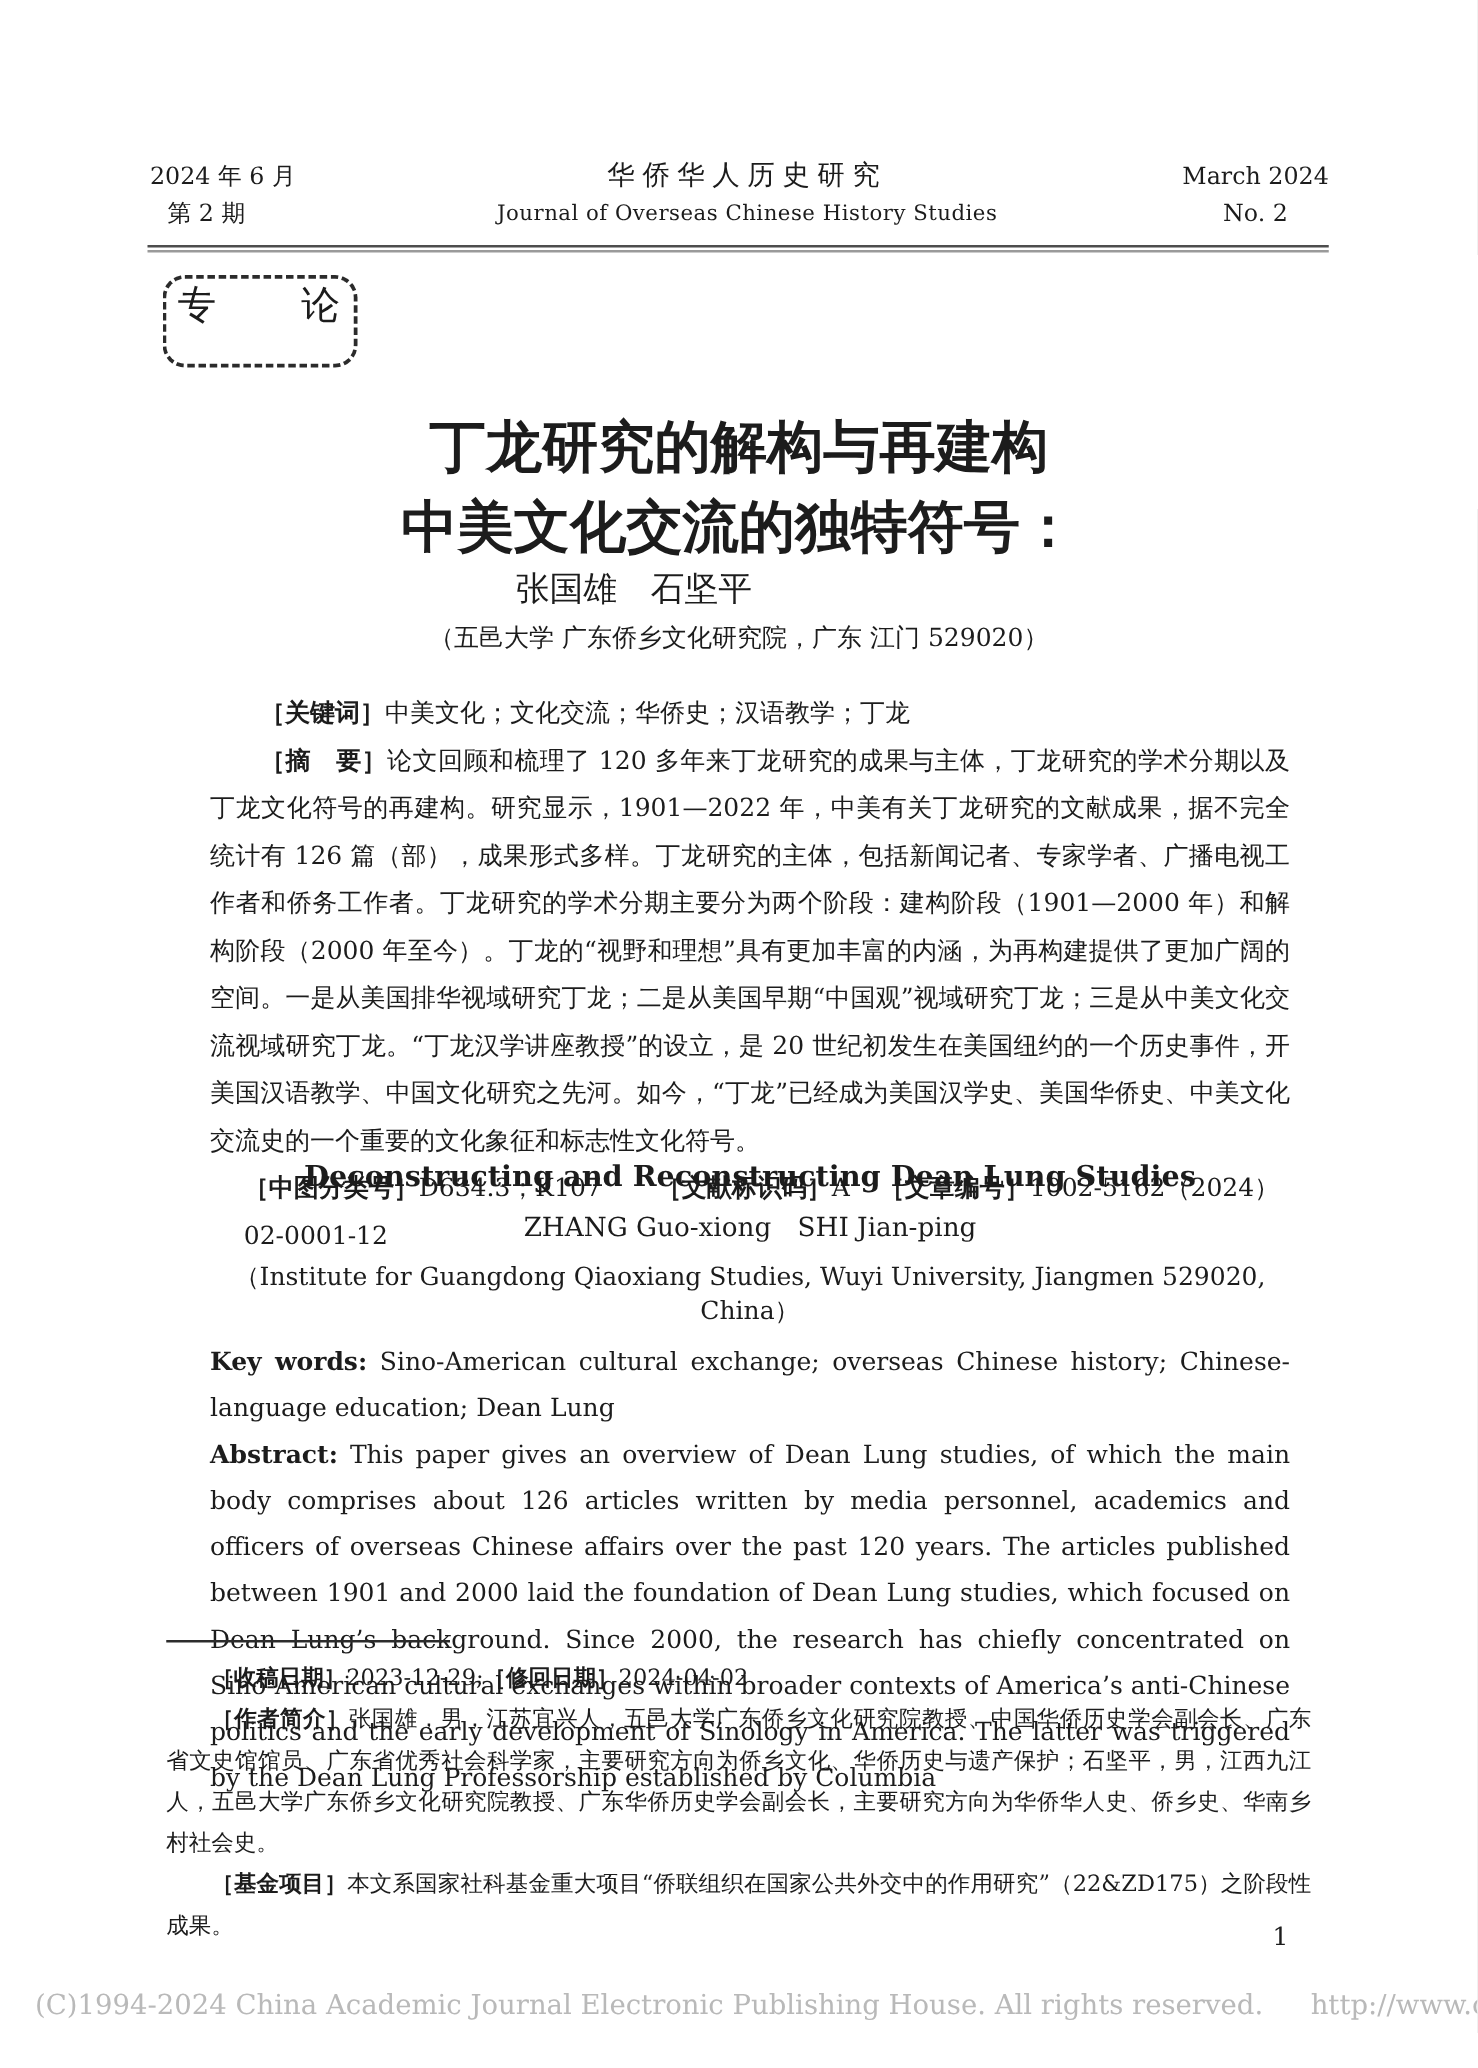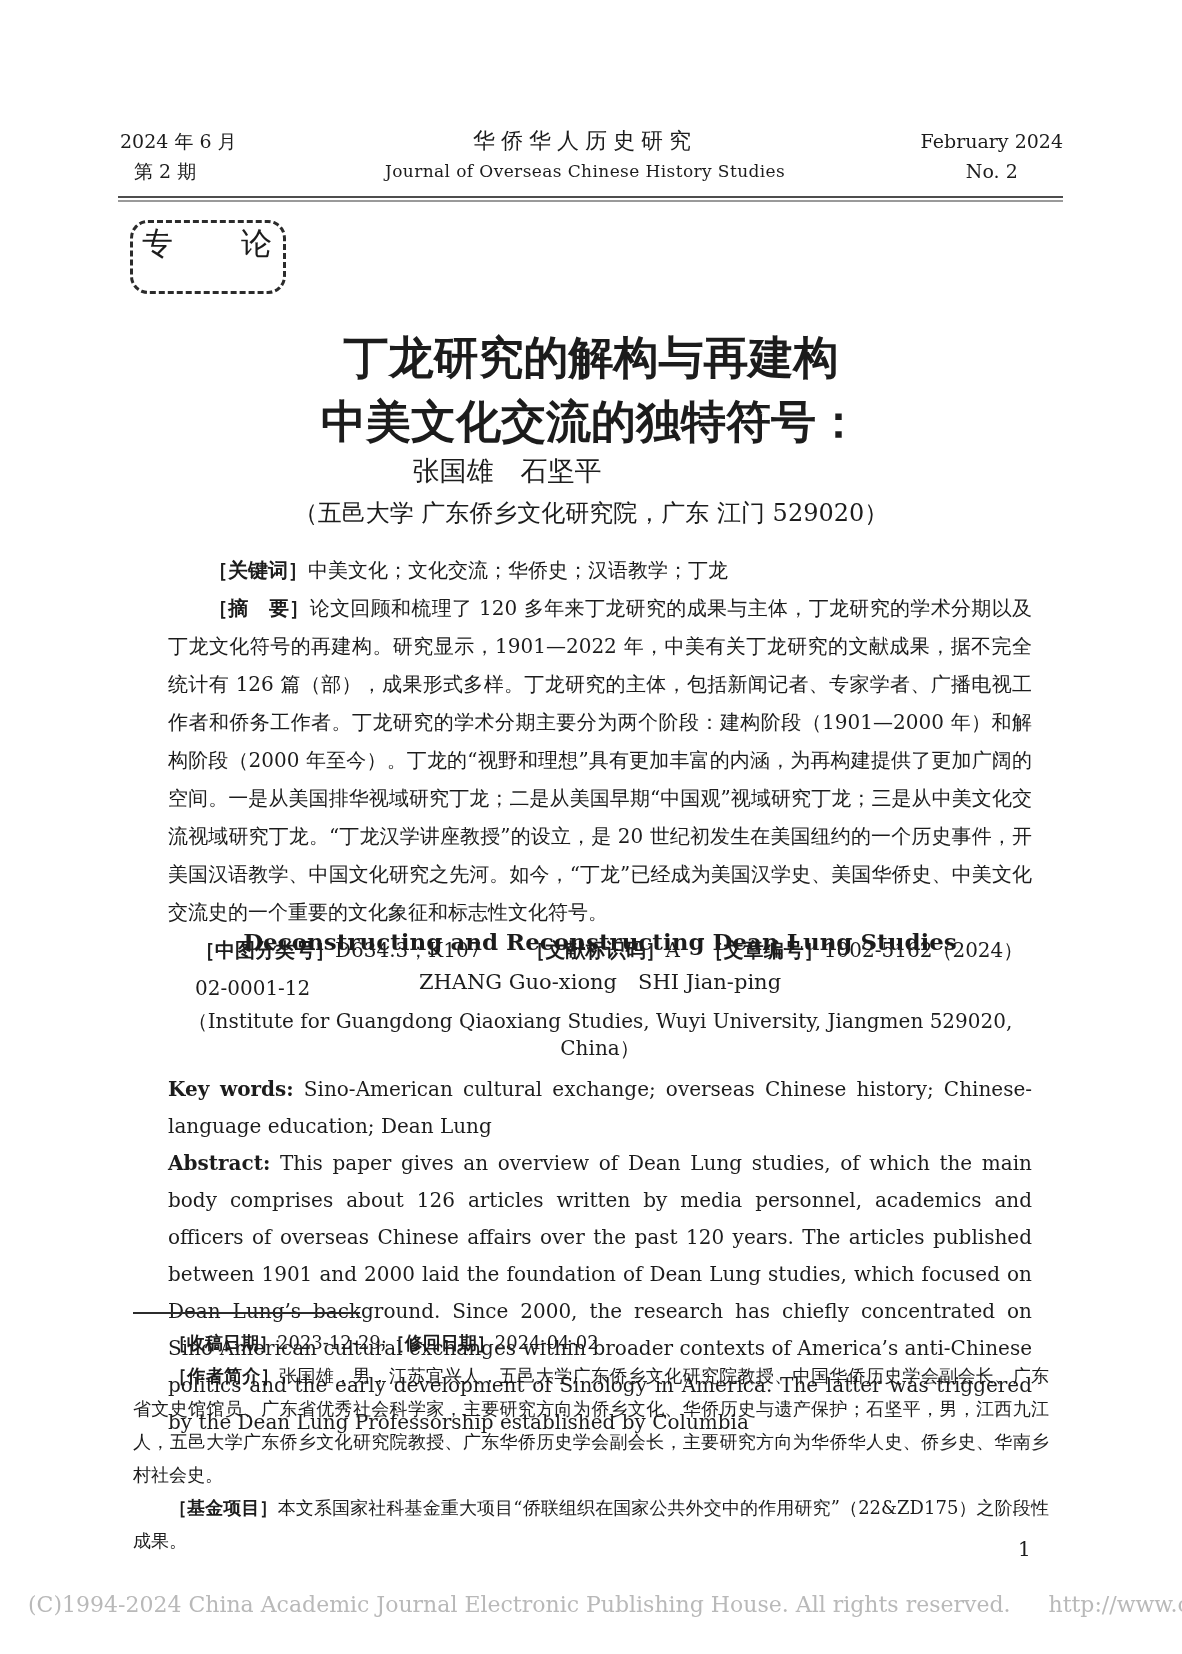--- a/index.html
+++ b/index.html
@@ -24,21 +24,21 @@
   .badge{position:absolute; top:220px; left:130px; width:150px; height:68px;
     border:3px dashed #2b2b2b; border-radius:18px;
     display:flex; align-items:flex-start; justify-content:center;
     font-size:31px; letter-spacing:2px;}
   
   .title{position:absolute; top:326px; left:0; width:1182px; text-align:center;
     font-size:45px; font-weight:bold; line-height:64px; margin:0;}
   .authors{position:absolute; top:453px; left:0; width:1014px; text-align:center;
     font-size:27px;}
   .affil{position:absolute; top:497px; left:0; width:1182px; text-align:center;
-    font-size:24px;}
+    font-size:20px;}
   
   .cn-block{position:absolute; top:551px; left:168px; width:864px;}
   .cn-block p{margin:0; font-size:20px; line-height:38px; text-align:justify;}
   .indent2{text-indent:2em;}
   .lbl{font-weight:bold; font-family:"DejaVu Sans","Liberation Sans",sans-serif;}
   .clc{text-indent:0; padding-left:27px; text-align:left !important;}
   .clc .g1{margin-left:0;text-align:center;}
   .clc .g2{margin-left:44px;}
   .clc .g3{margin-left:24px;}
   
@@ -67,21 +67,21 @@
   <div class="header">
     <div class="h-left">
       <div class="l1">2024 年 6 月</div>
       <div class="l2">第 2 期</div>
     </div>
     <div class="h-center">
       <div class="h-cn">华侨华人历史研究</div>
       <div class="h-en">Journal of Overseas Chinese History Studies</div>
     </div>
     <div class="h-right">
-      <div>February 2024</div>
+      <div>March 2024</div>
       <div>No. 2</div>
     </div>
   </div>
 
   <div class="double-rule">
     <div class="r1"></div>
     <div class="r2"></div>
   </div>
 
   <div class="badge">

